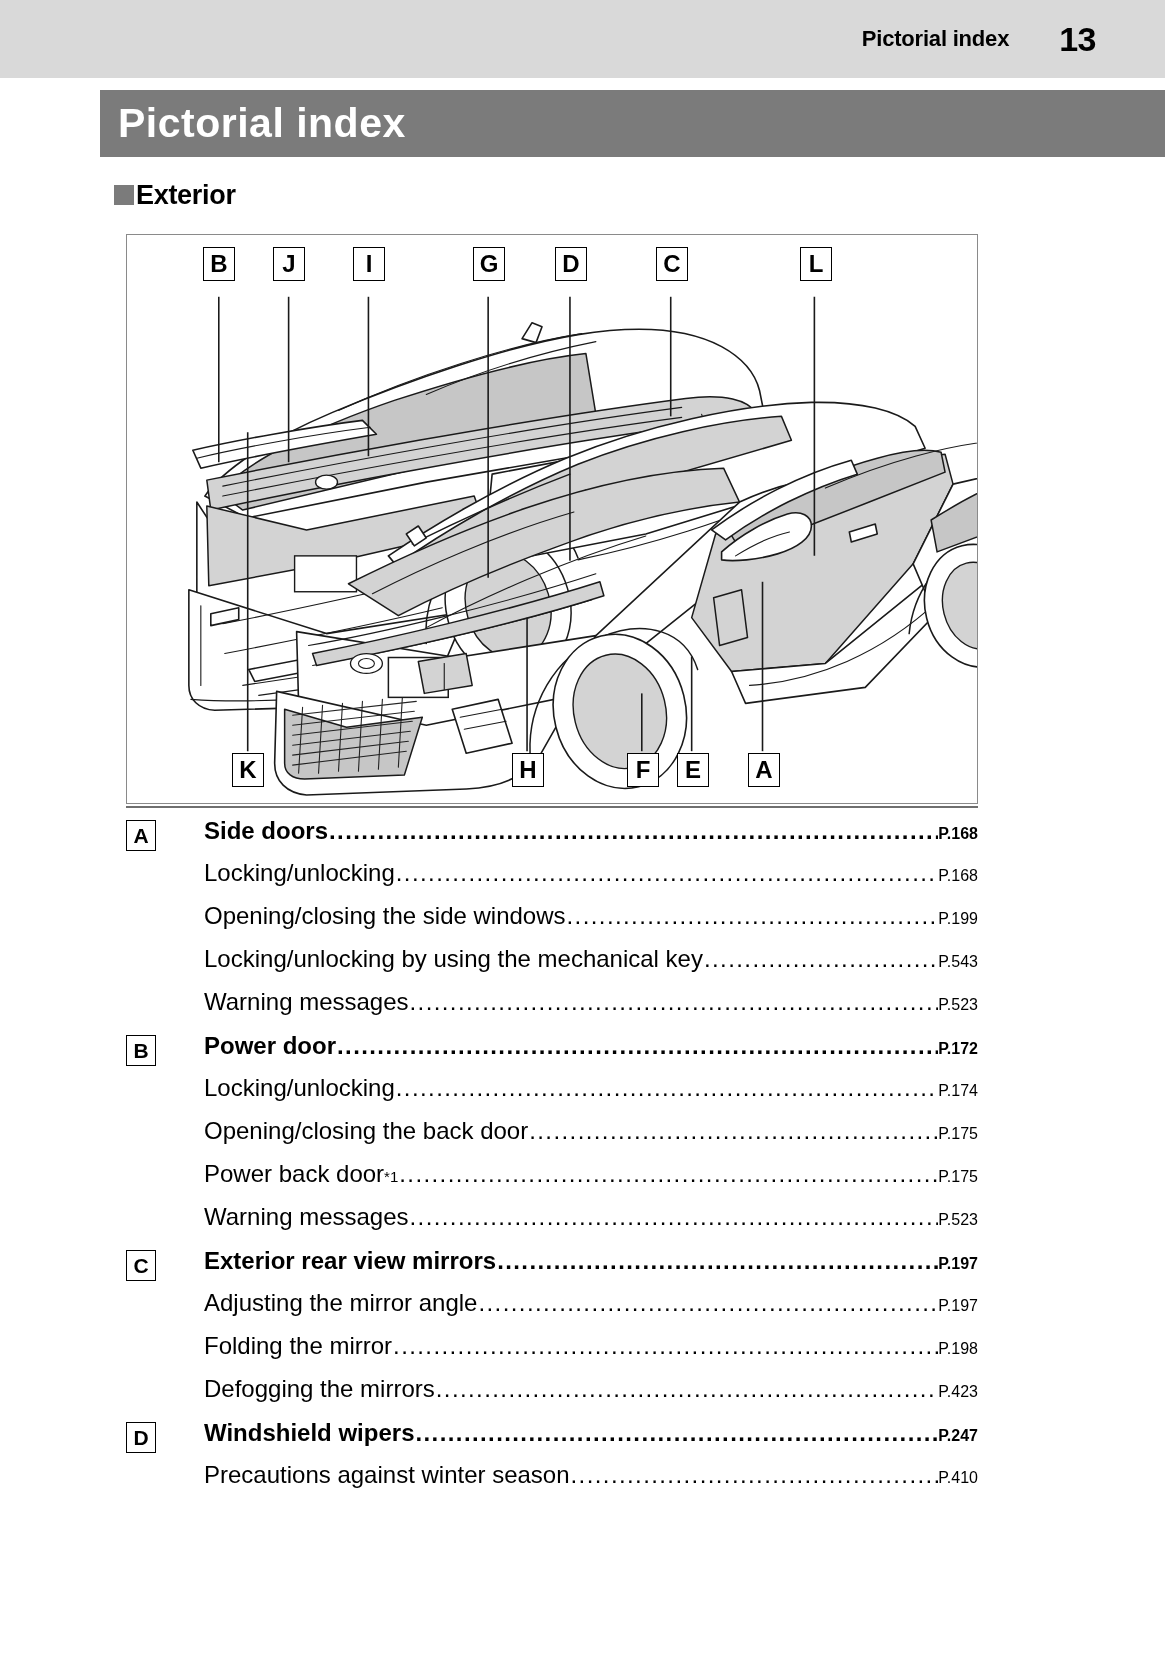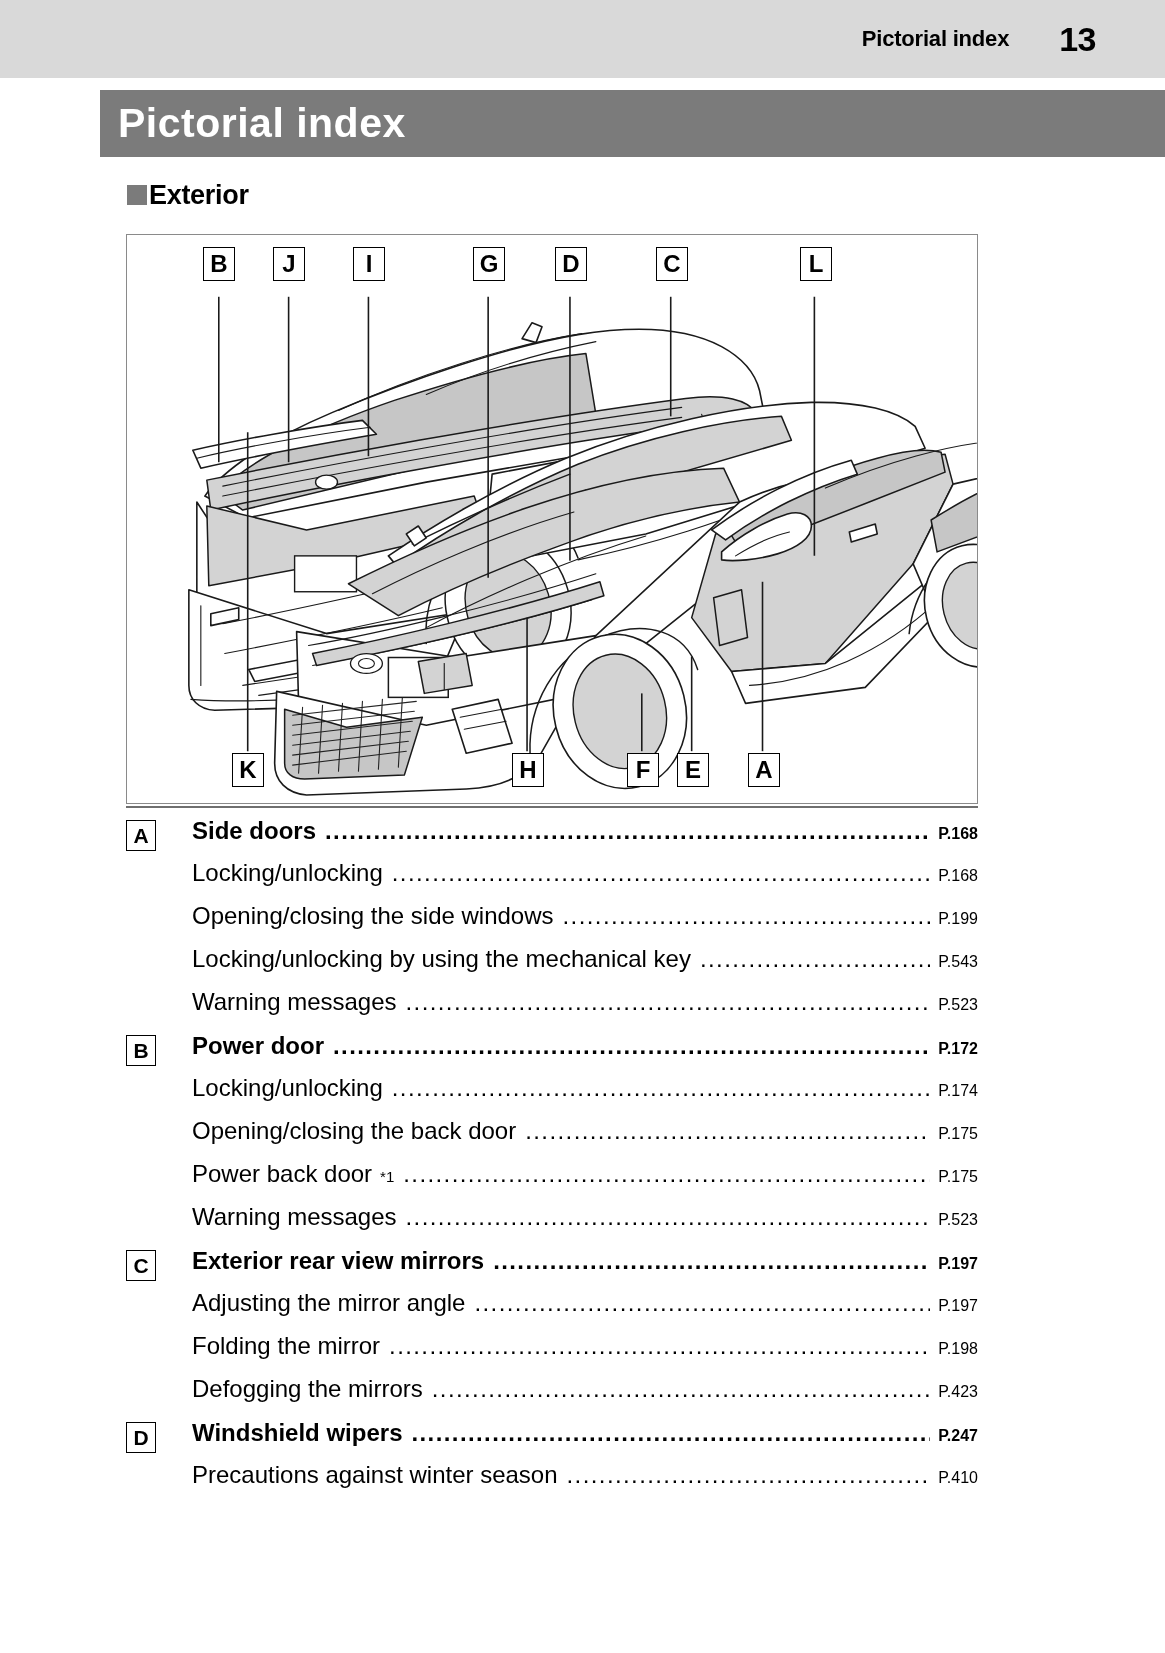--- a/index.html
+++ b/index.html
@@ -54,21 +54,21 @@
     color: #ffffff;
     font-size: 41px;
     font-weight: bold;
     letter-spacing: 0.5px;
     margin-left: 18px;
   }
 
   
   .section-heading {
     position: absolute;
-    left: 127px; top: 175px;
+    left: 114px; top: 175px;
     display: flex;
     align-items: center;
     height: 40px;
   }
   .section-bullet {
     width: 20px;
     height: 20px;
     background: #7b7b7b;
     display: inline-block;
     margin-right: 2px;
@@ -141,23 +141,22 @@
     top: 4px;
   }
   .entry-marker-spacer {
     width: 30px;
     flex: 0 0 auto;
   }
   .entry-body {
     display: flex;
     align-items: baseline;
     flex: 1 1 auto;
-    margin-left: 36px;
+    margin-left: 48px;
     overflow: hidden;
-    gap: 8px;
   }
   .entry-label {
     font-size: 24px;
     white-space: nowrap;
     flex: 0 0 auto;
   }
   .entry-label.bold { font-weight: bold; font-size: 24px; }
   .entry-dots {
     flex: 1 1 auto;
     overflow: hidden;

